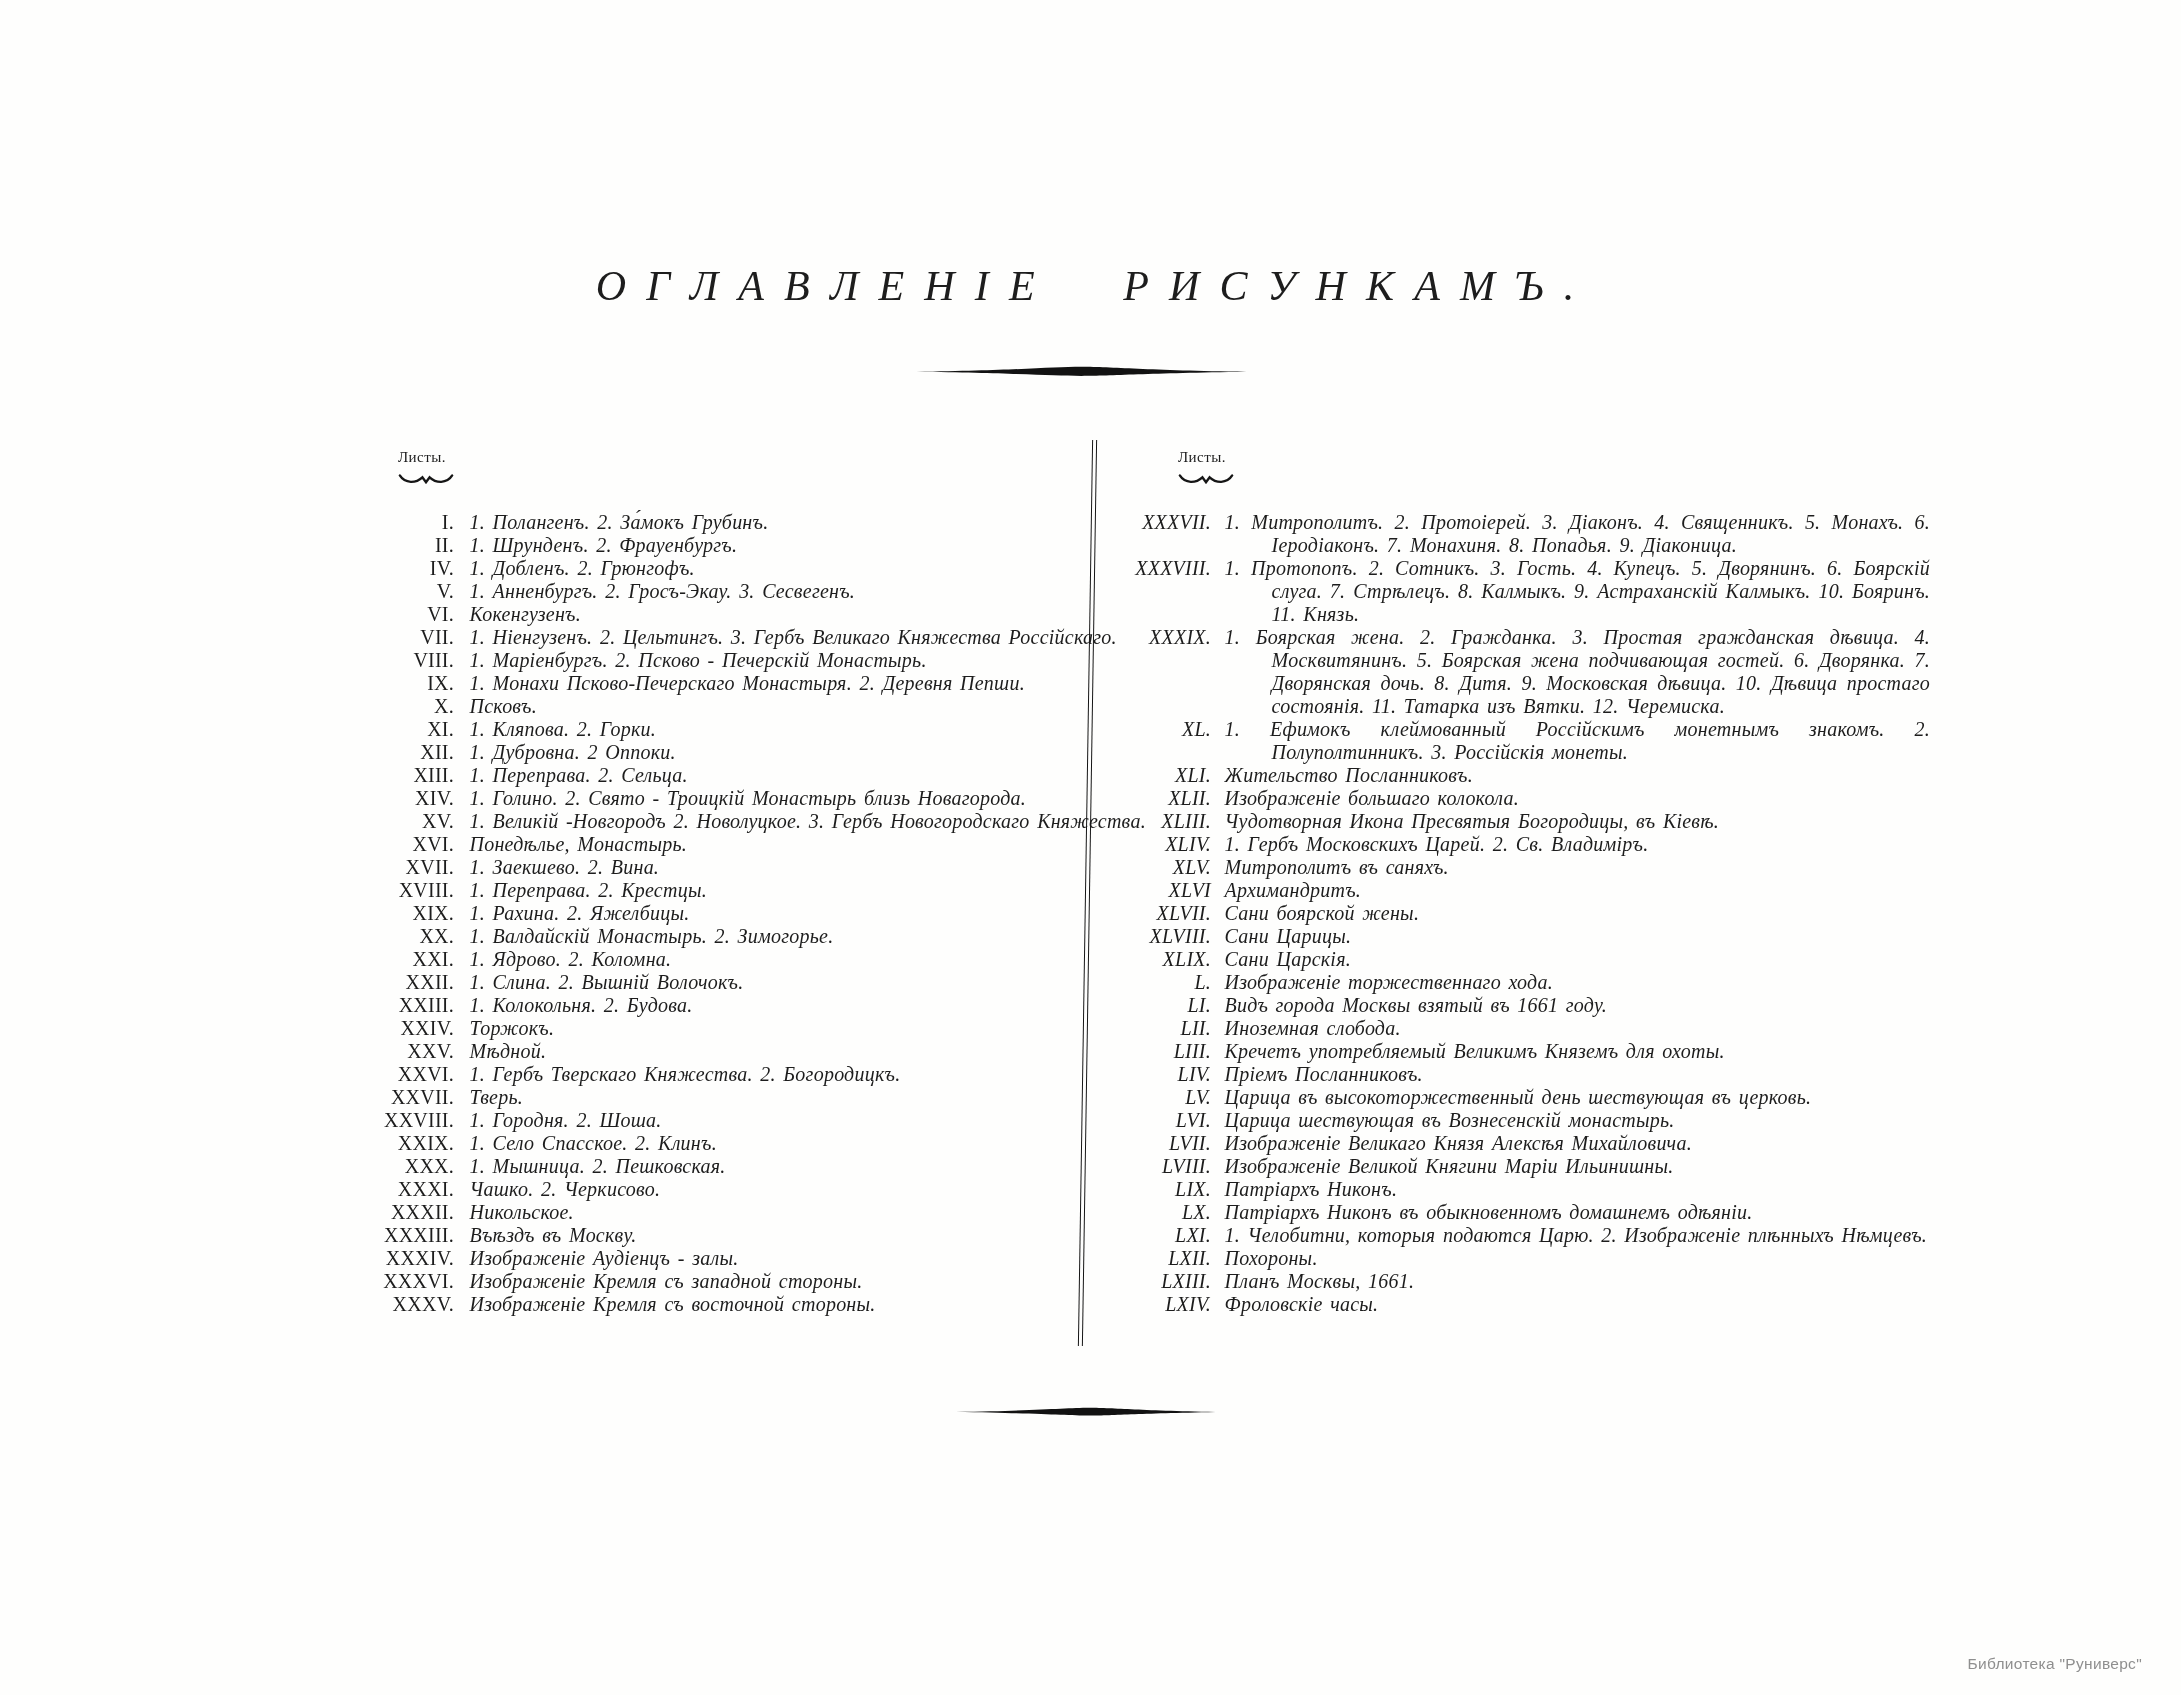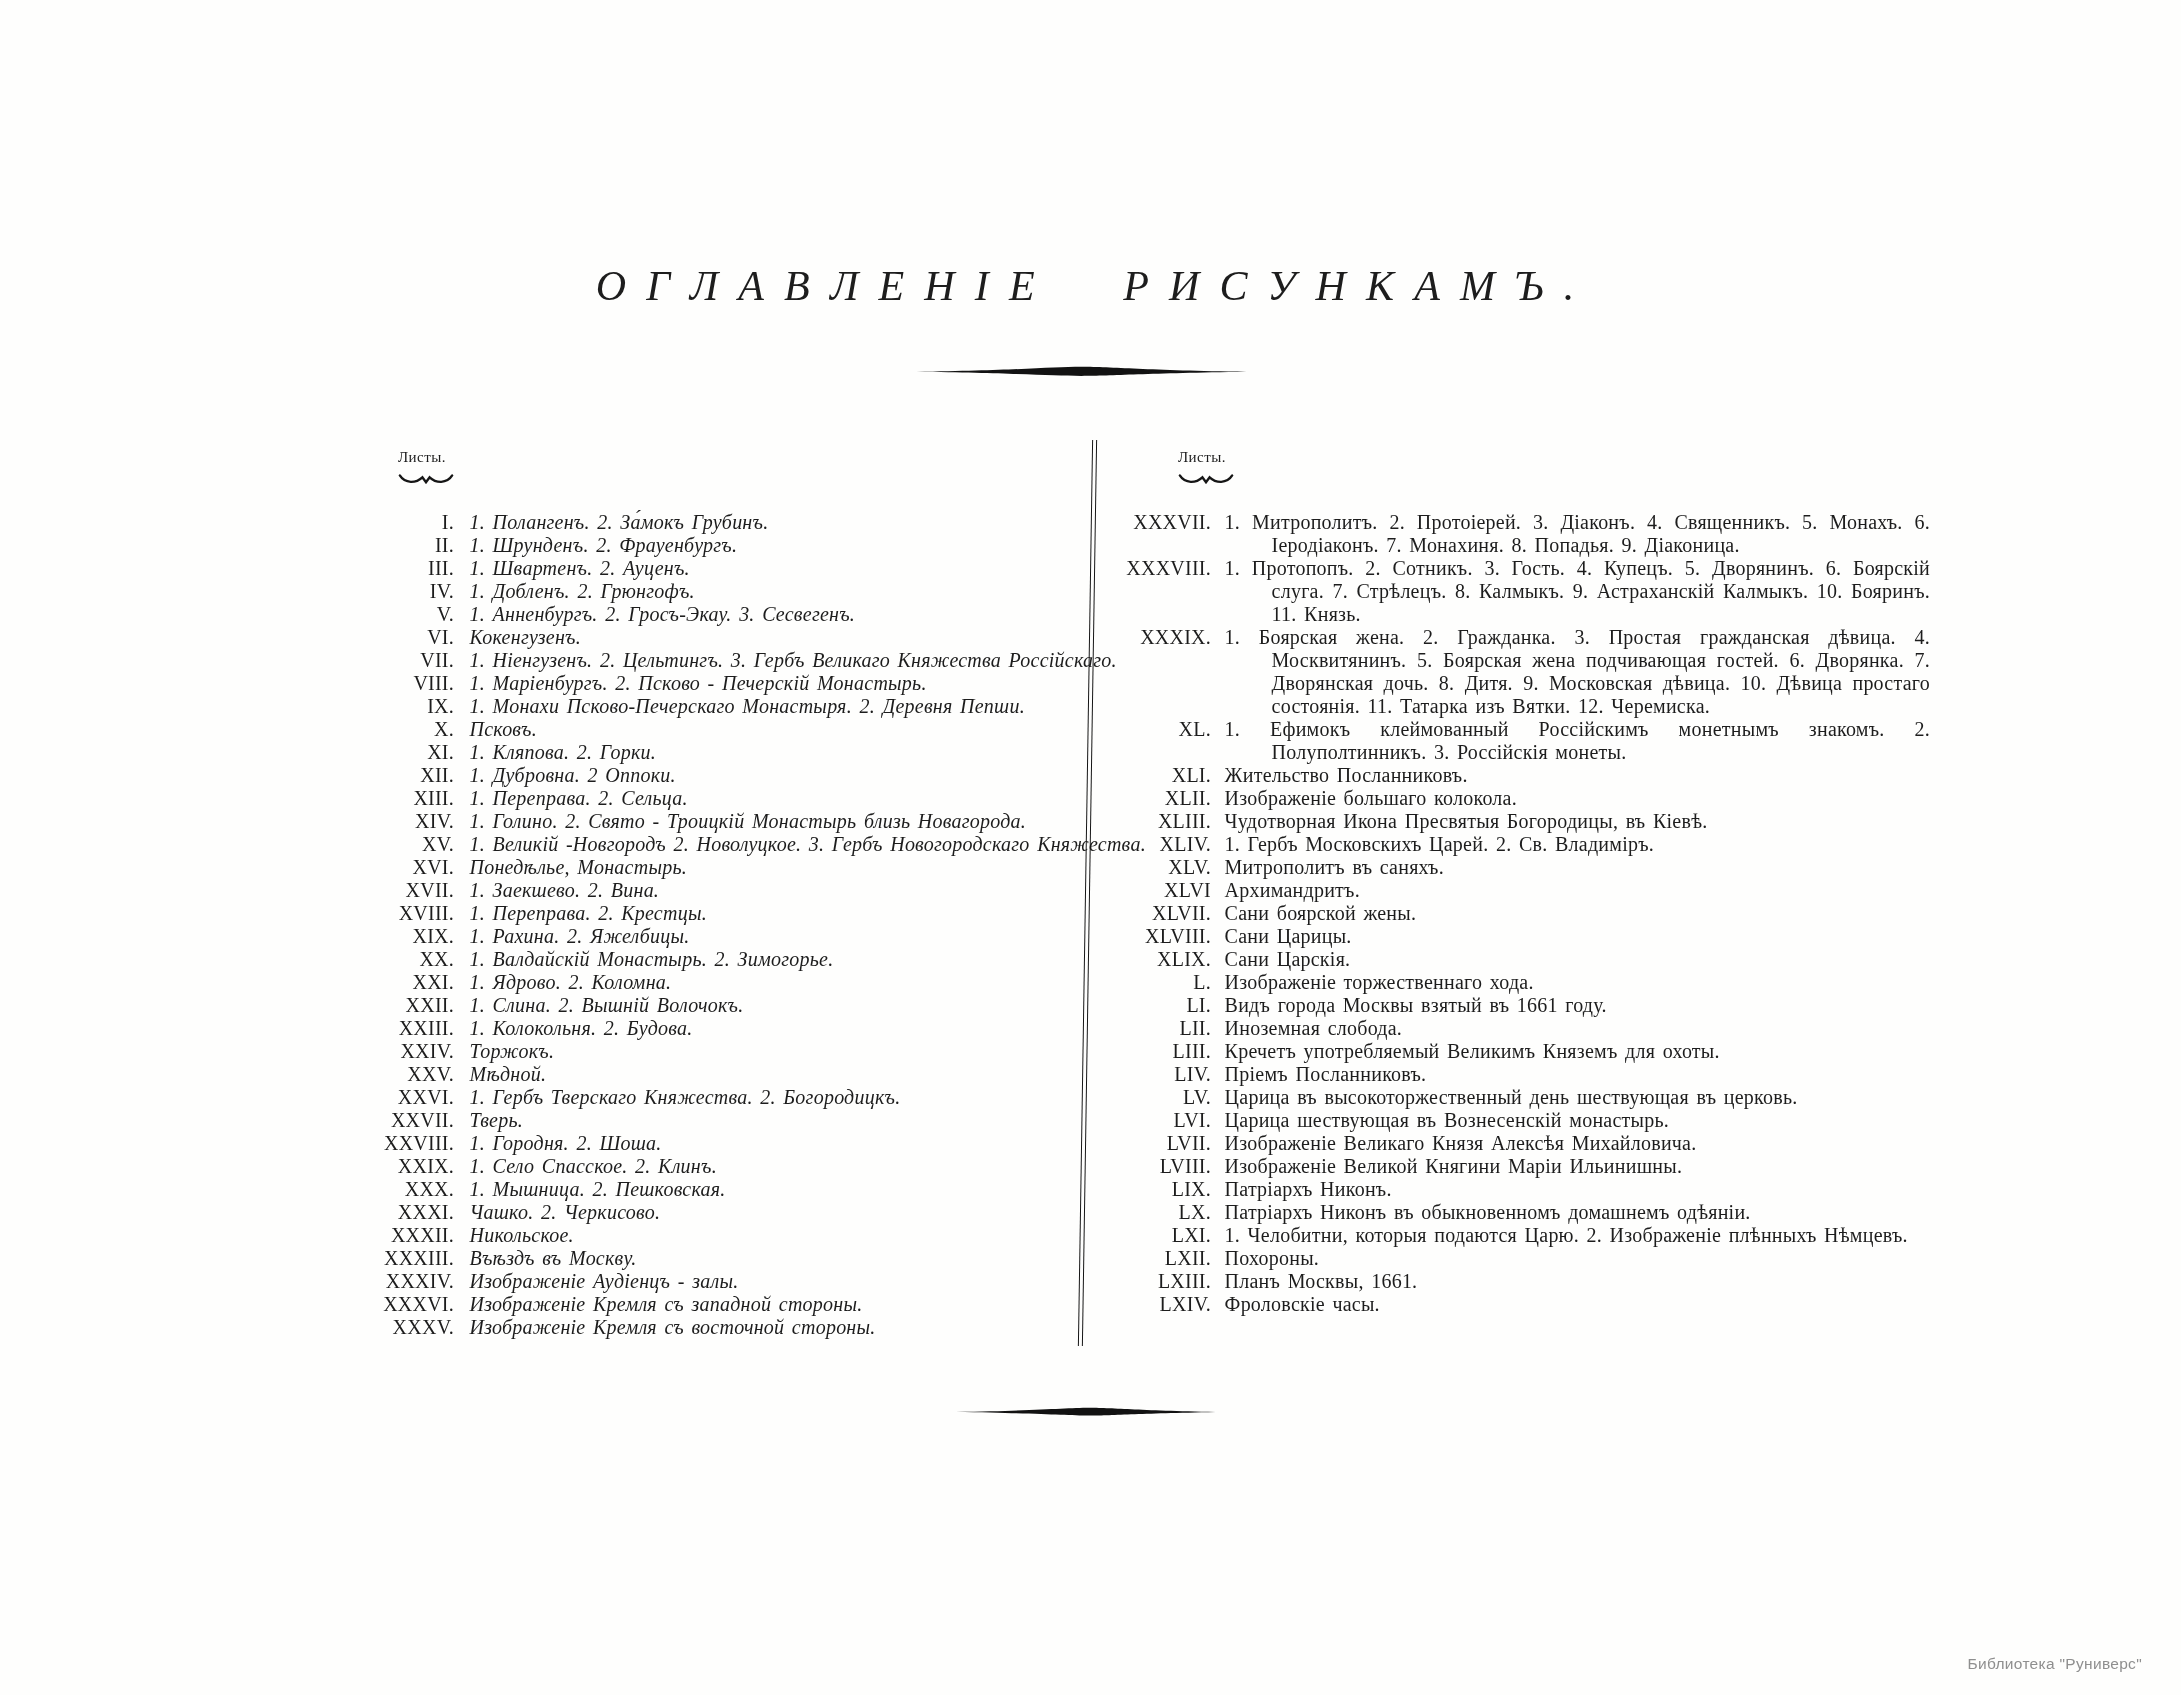--- a/index.html
+++ b/index.html
@@ -26,21 +26,21 @@
     position:absolute; top:449px;
     font-size:15px; letter-spacing:0.03em;
   }
   .col-header .squiggle { display:block; margin-top:3.6px; }
   .col-header-left { left:398px; }
   .col-header-right { left:1178px; }
   .entries {
     position:absolute; top:511px;
   }
   .entries-left  { left:309px; width:782px; }
-  .entries-right { left:1075px; width:855px; }
+  .entries-right { left:1075px; width:855px;font-style:italic; }
   .entry {
     display:flex;
     font-size:20px;
     line-height:23px;
     letter-spacing:0.012em;
     word-spacing:2.3px;
   }
   .entry .num {
     flex:0 0 145px;
     text-align:right;
@@ -98,24 +98,20 @@
       <div class="entry">
         <span class="num">I.</span>
         <span class="txt">1. Полангенъ. 2. За́мокъ Грубинъ.</span>
       </div>
 
       <div class="entry">
         <span class="num">II.</span>
         <span class="txt">1. Шрунденъ. 2. Фрауенбургъ.</span>
       </div>
 
-      <div class="entry">
-        <span class="num">III.</span>
-        <span class="txt">1. Швартенъ. 2. Ауценъ.</span>
-      </div>
 
       <div class="entry">
         <span class="num">IV.</span>
         <span class="txt">1. Добленъ. 2. Грюнгофъ.</span>
       </div>
 
       <div class="entry">
         <span class="num">V.</span>
         <span class="txt">1. Анненбургъ. 2. Гросъ-Экау. 3. Сесвегенъ.</span>
       </div>

